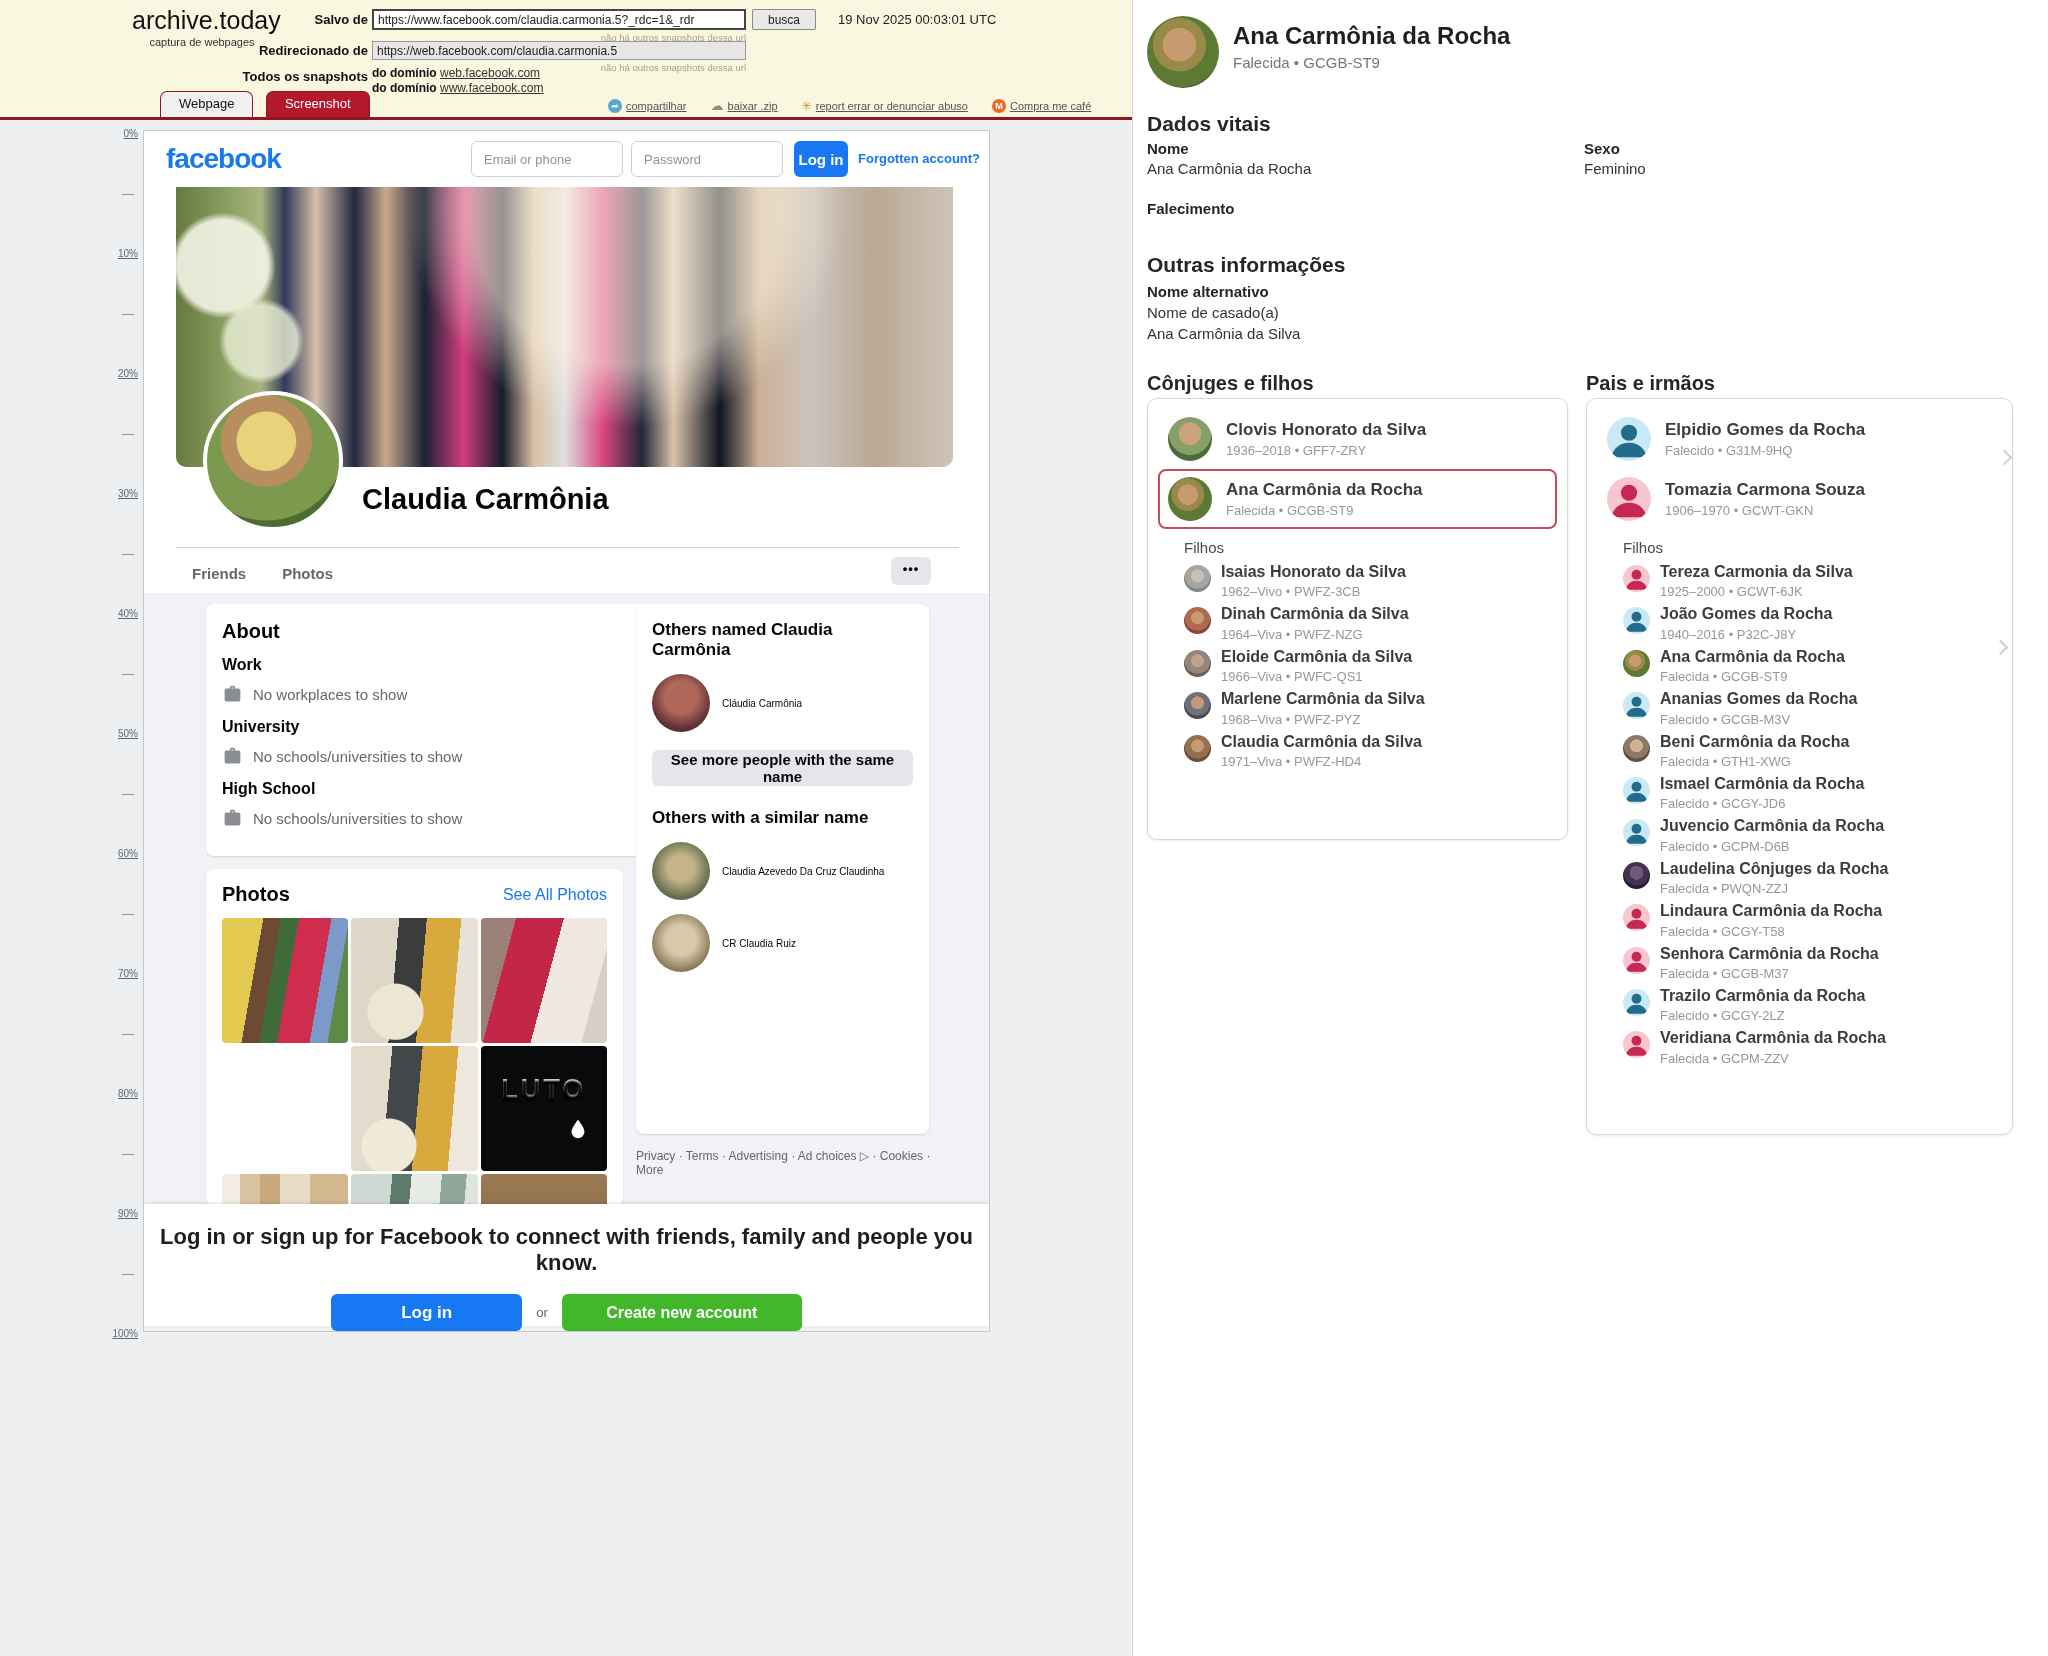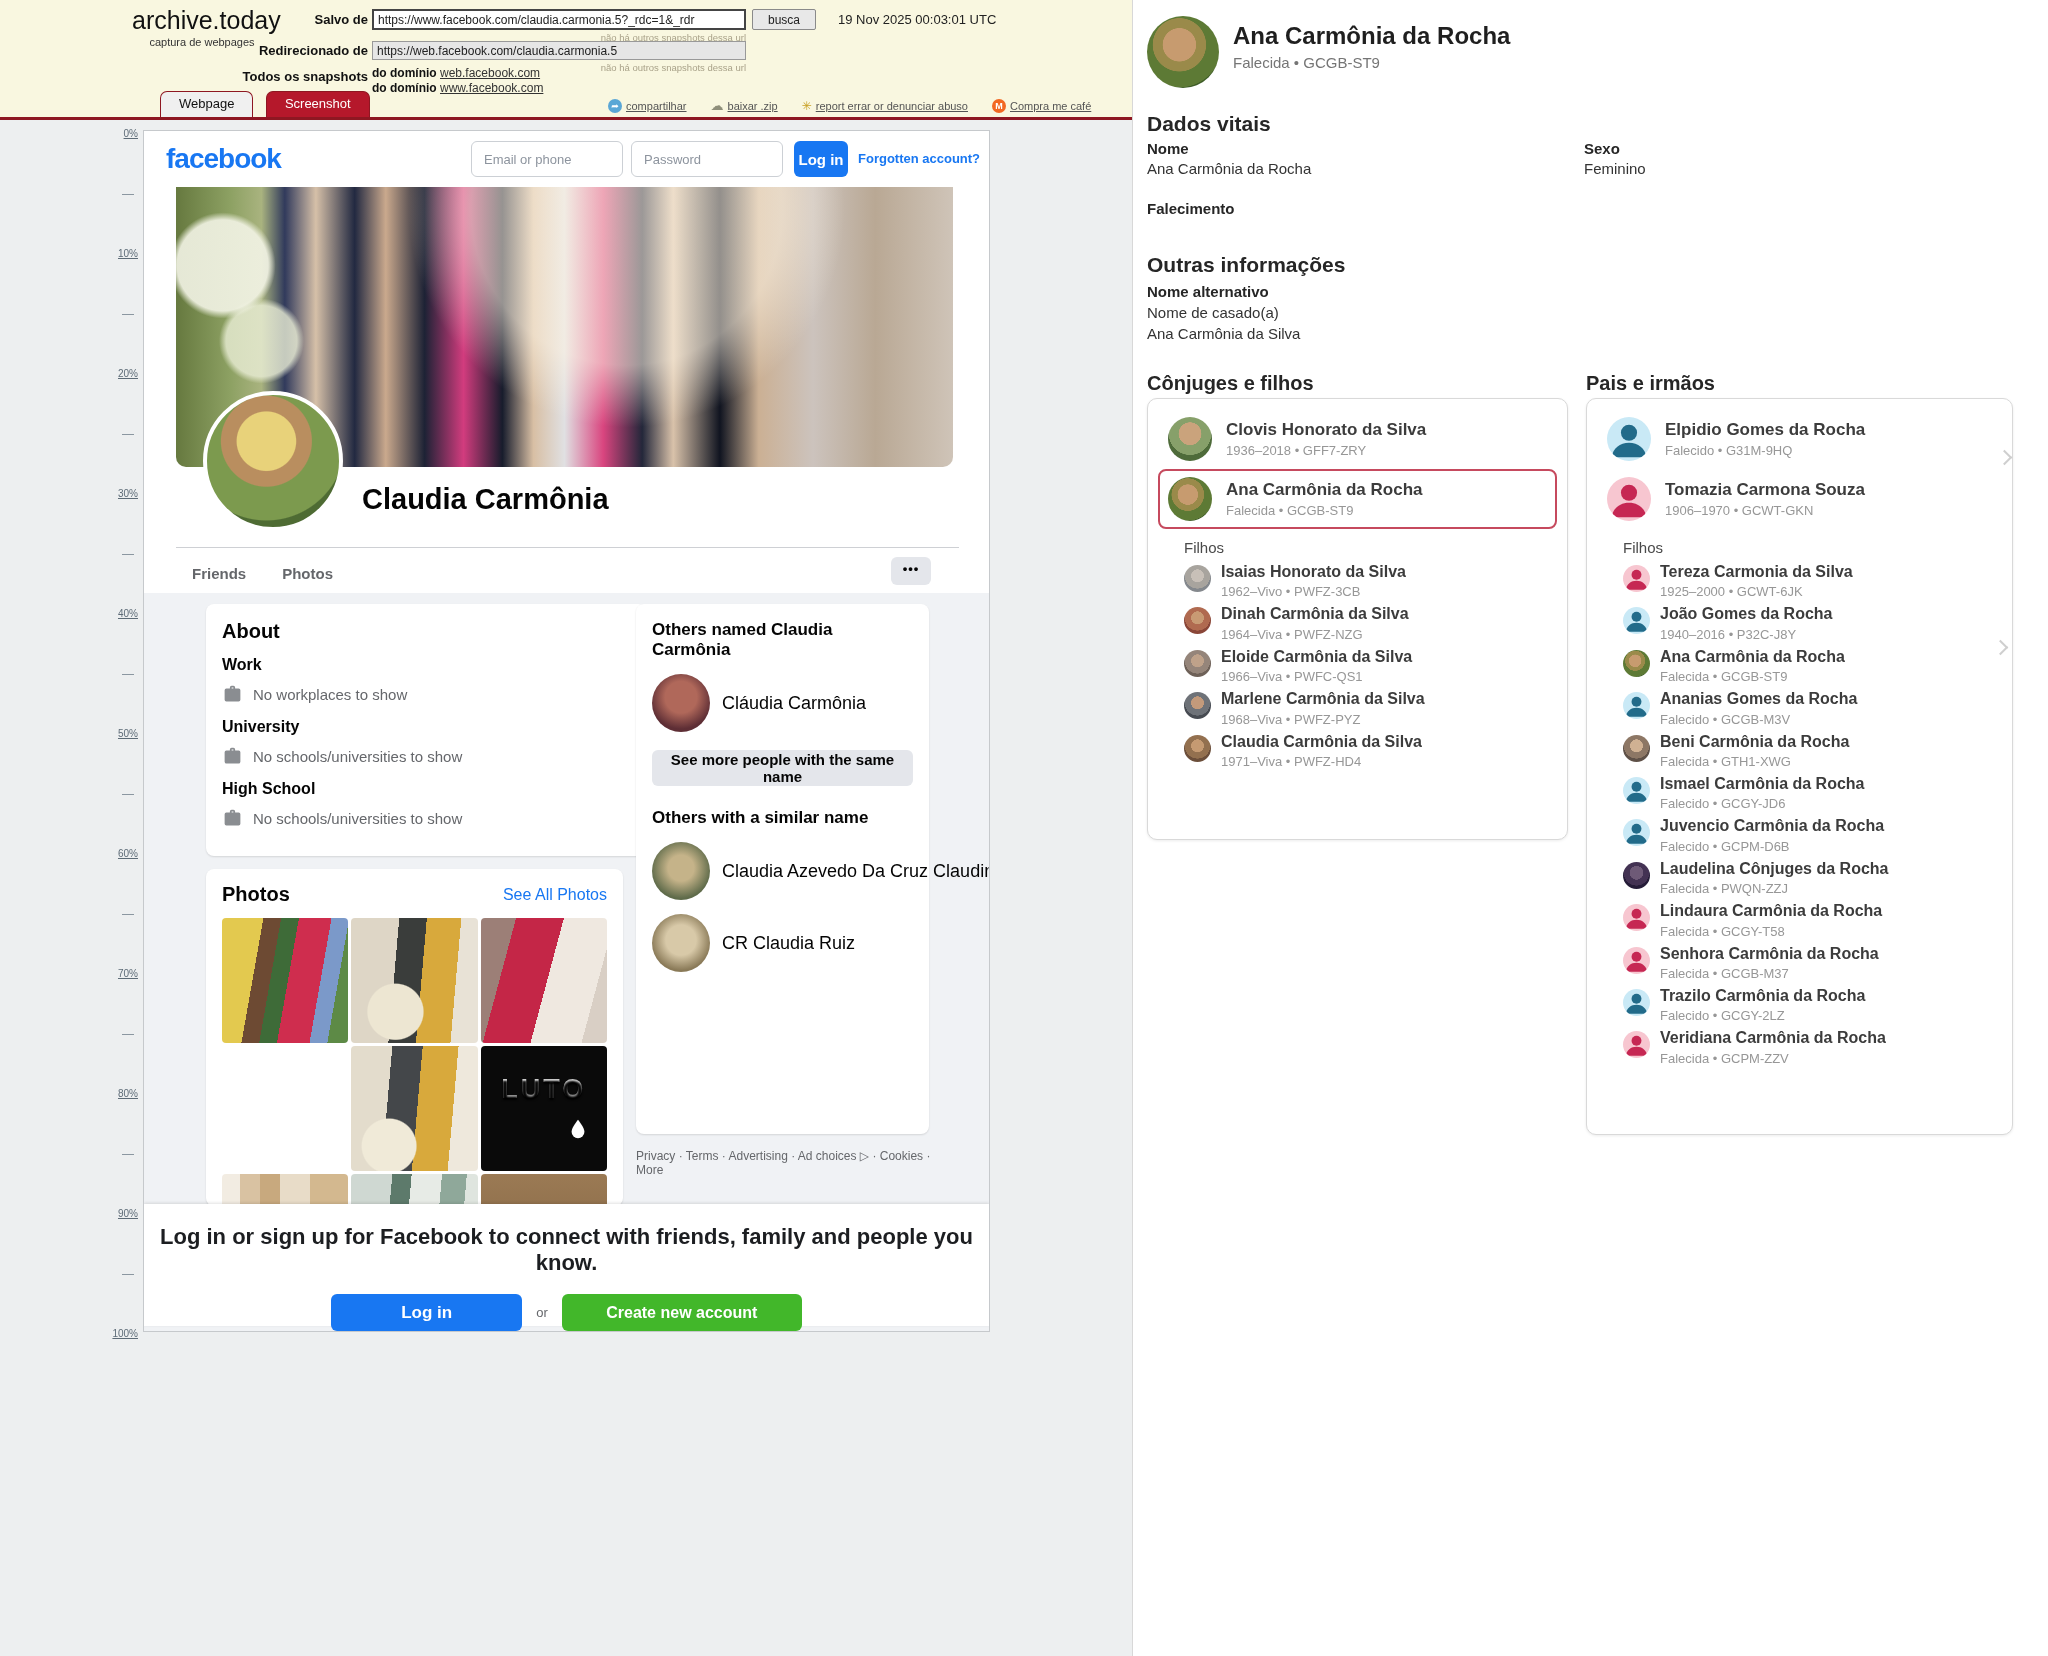--- a/index.html
+++ b/index.html
@@ -91,21 +91,21 @@
   .ph8 { background:linear-gradient(95deg,#cfd8d2 0 30%,#5d7a6b 30% 44%,#e7ebe6 44% 66%,#8fa89a 66% 84%,#dfe5df 84%); }
   .ph-sign { background:linear-gradient(#9b7a54,#7c5f3f); }
 
   .fb-right-card { position:absolute; left:492px; top:11px; width:293px; height:530px; background:#fff; border-radius:8px; box-shadow:0 1px 2px rgba(0,0,0,.12); padding:16px; }
   .rc-title { font-size:17px; font-weight:bold; color:#050505; }
   .person-mini { display:flex; align-items:center; gap:12px; margin-top:14px; cursor:pointer; }
   .mini-avatar { width:58px; height:58px; border-radius:50%; flex:0 0 auto; }
   .av-on1 { background:radial-gradient(circle at 50% 40%, #b0685a 0 35%, #5e2e35 70%); }
   .av-on2 { background:radial-gradient(circle at 50% 45%, #c5b389 0 30%, #5f6b4a 70%); }
   .av-on3 { background:radial-gradient(circle at 50% 45%, #d8c9a8 0 35%, #8a7a58 70%); }
-  .mini-name { font-size:18px; color:#050505; white-space:nowrap; }
+  .mini-name { font-size:10px; color:#050505; white-space:nowrap; }
   .same-name-btn { width:100%; height:36px; margin:18px 0 22px; background:#e4e6eb; border:none; border-radius:6px; font-size:15px; font-weight:bold; color:#050505; font-family:"Liberation Sans",sans-serif; cursor:pointer; }
   .fb-footer-links { position:absolute; left:492px; top:556px; width:300px; font-size:12px; color:#65676b; }
 
   .fb-cta { position:absolute; left:0; top:1073px; width:100%; height:122px; background:#fff; z-index:10; box-shadow:0 -1px 3px rgba(0,0,0,.12); text-align:center; }
   .cta-text { margin-top:20px; font-size:22px; font-weight:bold; color:#1c1e21; }
   .cta-row { margin-top:18px; display:flex; justify-content:center; align-items:center; gap:14px; }
   .cta-login { width:191px; height:37px; background:#1877f2; color:#fff; border:none; border-radius:6px; font-size:17px; font-weight:bold; font-family:"Liberation Sans",sans-serif; cursor:pointer; }
   .cta-or { font-size:13px; color:#65676b; }
   .cta-create { width:240px; height:37px; background:#42b72a; color:#fff; border:none; border-radius:6px; font-size:16px; font-weight:bold; font-family:"Liberation Sans",sans-serif; cursor:pointer; }
 

